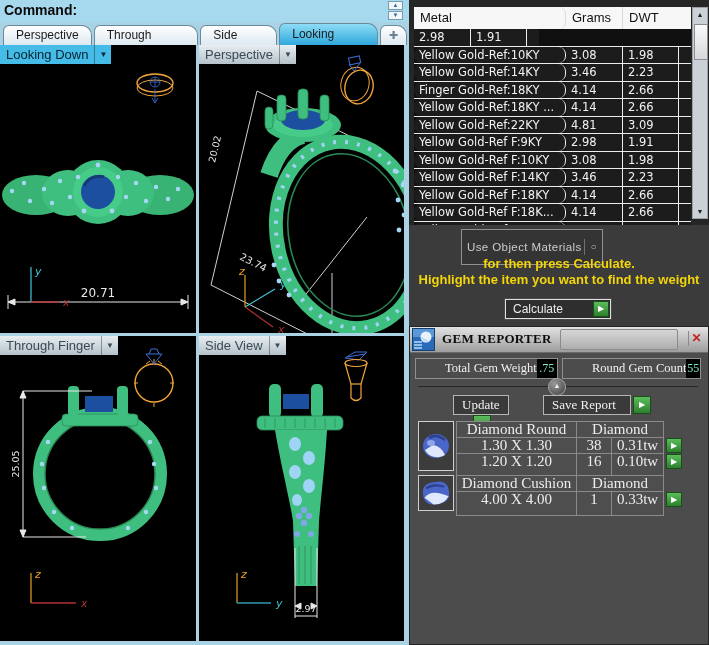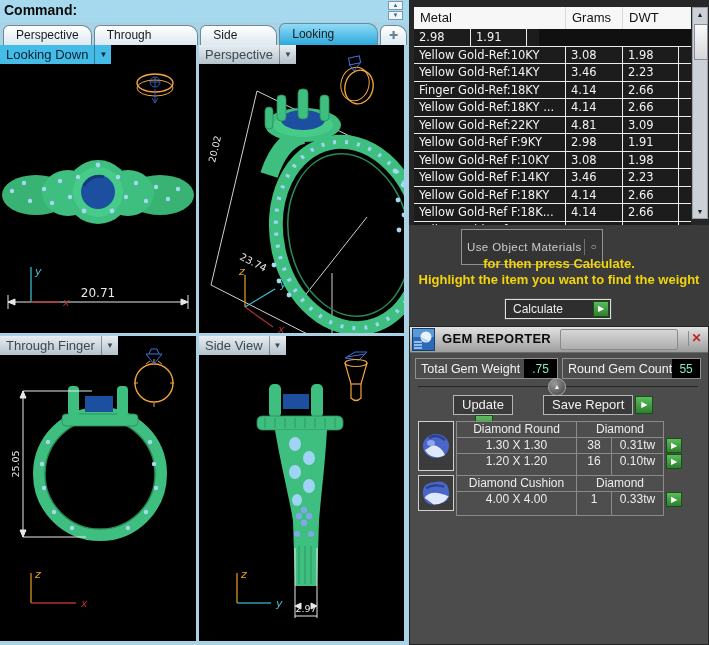--- a/index.html
+++ b/index.html
@@ -28,49 +28,49 @@
   .vp-canvas{position:absolute;left:0;top:0;}
   
   .right{position:absolute;left:409px;top:0;width:300px;height:645px;background:#3b3b3b;}
   .stub{position:absolute;top:0;height:6px;background:#dcdcdc;border-radius:3px 3px 0 0;}
   .metal-section{position:absolute;left:0;top:0;width:300px;height:225px;background:#262626;}
   .mt-header{position:absolute;left:5px;top:7px;width:277px;height:22px;background:#f7f7f7;display:flex;font-size:13px;color:#111;}
   .mt-hcell{line-height:22px;padding-left:6px;box-sizing:border-box;border-right:1px solid #d5dbe0;}
   .mt-body{position:absolute;left:5px;top:29px;width:277px;height:196px;overflow:hidden;background:#101010;}
   .mt-row{display:flex;height:16.5px;border-bottom:1px solid #ececec;cursor:pointer;}
   .mt-cell{background:#1c1c1c;color:#f2f2f2;font-family:"DejaVu Sans",sans-serif;font-size:11.5px;line-height:16px;padding-left:5px;box-sizing:border-box;border-right:1px solid #ececec;white-space:nowrap;overflow:hidden;}
-  .c-metal{width:152px;} .c-grams{width:57px;} .c-dwt{width:56px;} .c-x{width:12px;border-right:none;}
+  .c-metal{width:152px;border-radius:7px;} .c-grams{width:57px;} .c-dwt{width:56px;} .c-x{width:12px;border-right:none;}
   .mt-scroll{position:absolute;left:283px;top:7px;width:16px;height:212px;background:#ccd1d7;border:1px solid #9aa0a8;box-sizing:border-box;}
   .sc-btn{position:absolute;left:0;width:14px;height:13px;text-align:center;font-size:7px;line-height:13px;color:#222;cursor:pointer;}
   .sc-thumb{position:absolute;left:1px;top:16px;width:12px;height:34px;background:linear-gradient(#fafafa,#d8d8d8);border:1px solid #8a9098;cursor:grab;}
   .materials{position:absolute;left:52px;top:229px;width:142px;height:36px;background:#343434;border:1px solid #909090;box-sizing:border-box;display:flex;align-items:center;cursor:pointer;}
   .materials .lbl{flex:1;font-size:11.5px;color:#cccccc;padding-left:5px;letter-spacing:.4px;white-space:nowrap;}
   .materials .circ{width:17px;height:16px;border-left:1px solid #707070;color:#b8b8b8;font-size:10px;line-height:16px;text-align:center;}
   .instruction{position:absolute;left:0;top:256px;width:300px;text-align:center;color:#f2d50a;font-weight:bold;font-size:13px;line-height:16px;}
   .calc-btn{position:absolute;left:96px;top:299px;width:106px;height:20px;border:1px solid #dfdfdf;outline:1px solid #4a4a4a;background:#2e2e2e;box-sizing:border-box;display:flex;align-items:center;cursor:pointer;}
   .calc-btn .lbl{flex:1;color:#ececec;font-size:12px;padding-left:7px;}
   .go{width:16px;height:16px;background:linear-gradient(#5cbc5c,#2e7f2e);border:1px solid #174f17;box-sizing:border-box;color:#fff;font-size:8px;line-height:14px;text-align:center;cursor:pointer;}
   .calc-btn .go{margin-right:1px;}
   
-  .gem-reporter{position:absolute;left:0;top:326px;width:300px;height:319px;background:#4c4c4c;border:1px solid #242424;box-sizing:border-box;}
+  .gem-reporter{position:absolute;left:0;top:326px;width:300px;height:319px;background:#4c4c4c;border:1px solid #242424;box-sizing:border-box;font-family:Liberation Serif, serif;}
   .gr-title{position:absolute;left:0;top:0;width:298px;height:25px;background:linear-gradient(#e2e2e2,#9e9e9e);border-bottom:1px solid #6a6a6a;}
   .gr-icon{position:absolute;left:2px;top:1px;width:23px;height:23px;border:1px solid #16406e;box-sizing:border-box;}
   .gr-text{position:absolute;left:32px;top:4px;font-size:13px;font-weight:bold;color:#0c0c0c;letter-spacing:.3px;}
   .gr-groove{position:absolute;left:150px;top:2px;width:116px;height:19px;border:1px solid #8a8a8a;border-radius:2px;background:linear-gradient(#d6d6d6,#aeaeae);}
   .gr-close{position:absolute;right:4px;top:4px;width:15px;height:15px;color:#c22222;font-size:12px;font-weight:bold;line-height:15px;text-align:center;border-left:1px solid #8a8a8a;cursor:pointer;}
-  .tot-box{position:absolute;top:31px;height:21px;border:1px solid #8f8f8f;box-sizing:border-box;display:flex;align-items:center;}
+  .tot-box{position:absolute;top:31px;height:21px;border:1px solid #8f8f8f;box-sizing:border-box;display:flex;align-items:center;padding-left:24px;}
   .tot-box .lbl{color:#f2f2f2;font-size:12.5px;padding-left:5px;flex:1;white-space:nowrap;}
   .tot-box .val{height:100%;background:#000;color:#7fe9cf;font-size:12px;display:flex;align-items:center;justify-content:center;}
   .divider{position:absolute;left:8px;top:59px;width:280px;border-top:1px solid #262626;}
   .div-circle{position:absolute;left:138px;top:51px;width:16px;height:16px;border-radius:50%;background:radial-gradient(circle at 35% 30%,#9a9a9a,#3d3d3d);border:1px solid #a8a8a8;color:#f2f2f2;font-size:7px;line-height:15px;text-align:center;cursor:pointer;}
   .gr-btn{position:absolute;top:68px;height:20px;display:flex;align-items:center;cursor:pointer;}
   .gr-btn .lbl{height:20px;border:1px solid #b5b5b5;background:#3a3a3a;color:#f0f0f0;font-size:13px;line-height:18px;padding:0 8px;box-sizing:border-box;}
   .gr-btn .go{margin-left:2px;width:18px;height:18px;line-height:16px;}
   .gem-table{position:absolute;left:0;top:94px;width:298px;}
-  .gcell{position:absolute;background:#4e4e4e;border:1px solid #8a8a8a;box-sizing:border-box;color:#ececec;font-size:12px;text-align:center;line-height:15px;height:25px;}
+  .gcell{position:absolute;background:#4e4e4e;border:1px solid #8a8a8a;box-sizing:border-box;color:#ececec;font-size:15px;text-align:center;line-height:15px;height:25px;}
   .gicon{position:absolute;left:8px;width:36px;background:#3c3c3c;border:1px solid #cfcfcf;box-sizing:border-box;}
   .garrow{position:absolute;width:16px;height:15px;line-height:13px;}
   
   text{font-family:"DejaVu Sans",sans-serif;}
 </style>
 </head>
 <body>
 
 <div class="app">
 

